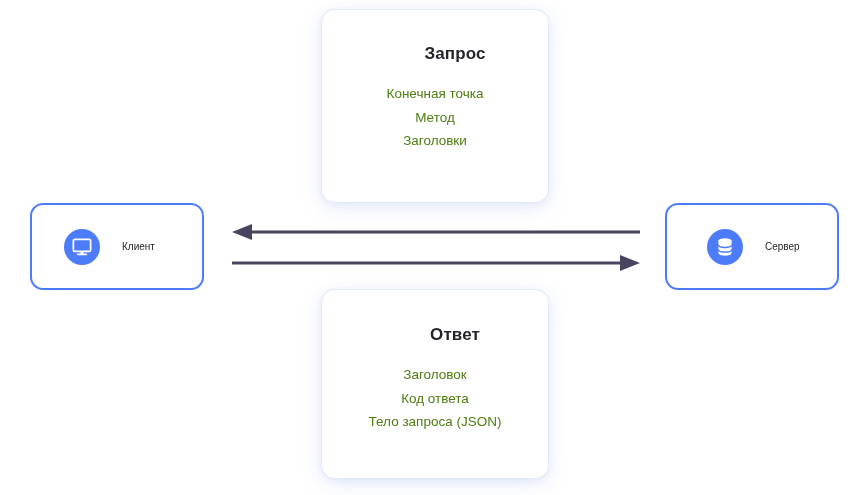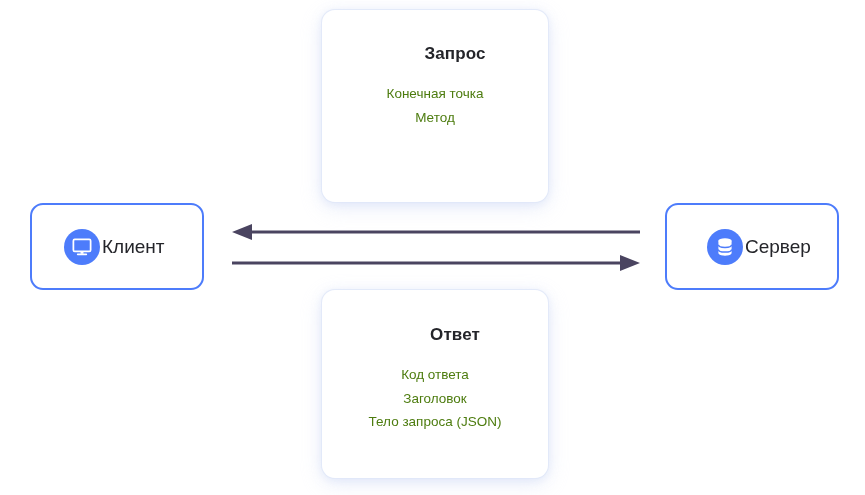--- a/index.html
+++ b/index.html
@@ -91,22 +91,22 @@
     height: 36px;
     border-radius: 50%;
     background: #4d7cfb;
     flex: 0 0 36px;
     display: flex;
     align-items: center;
     justify-content: center;
   }
   .node-icon svg { display: block; }
   .node-label {
-    margin-left: 2px;
-    font-size: 19px;
+    margin-left: 22px;
+    font-size: 10px;
     color: #24252a;
     white-space: nowrap;
     text-align: center;
   }
 
   
   .arrow-layer {
     position: absolute;
     left: 0;
     top: 0;
@@ -118,28 +118,29 @@
 </head>
 <body>
 
 <div class="canvas">
 
   <div class="info-card" id="request-card">
     <div class="card-title">Запрос</div>
     <div class="card-list">
       <span class="card-list-item">Конечная точка</span>
       <span class="card-list-item">Метод</span>
+      <span class="card-list-item">Заголовки</span>
     </div>
   </div>
 
   <div class="info-card" id="response-card">
     <div class="card-title">Ответ</div>
     <div class="card-list">
+      <span class="card-list-item">Заголовок</span>
       <span class="card-list-item">Код ответа</span>
-      <span class="card-list-item">Заголовок</span>
       <span class="card-list-item">Тело запроса (JSON)</span>
     </div>
   </div>
 
   <div class="node-box" id="client-node">
     <span class="node-icon">
       <svg width="22" height="22" viewBox="0 0 24 24" aria-hidden="true">
         <rect x="2.6" y="3.6" width="18.8" height="13.2" rx="1.5" fill="none" stroke="#ffffff" stroke-width="1.9"></rect>
         <rect x="10.4" y="16.8" width="3.2" height="2.6" fill="#ffffff"></rect>
         <rect x="6.4" y="19.1" width="11.2" height="1.9" rx="0.9" fill="#ffffff"></rect>

